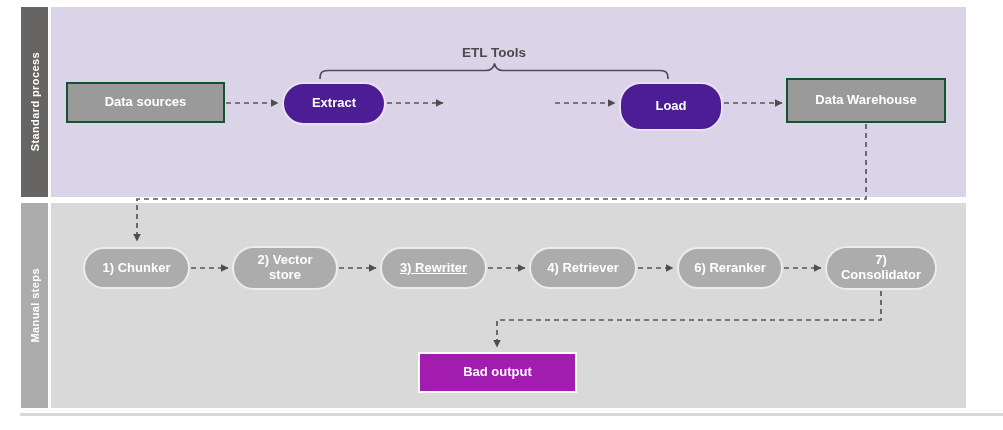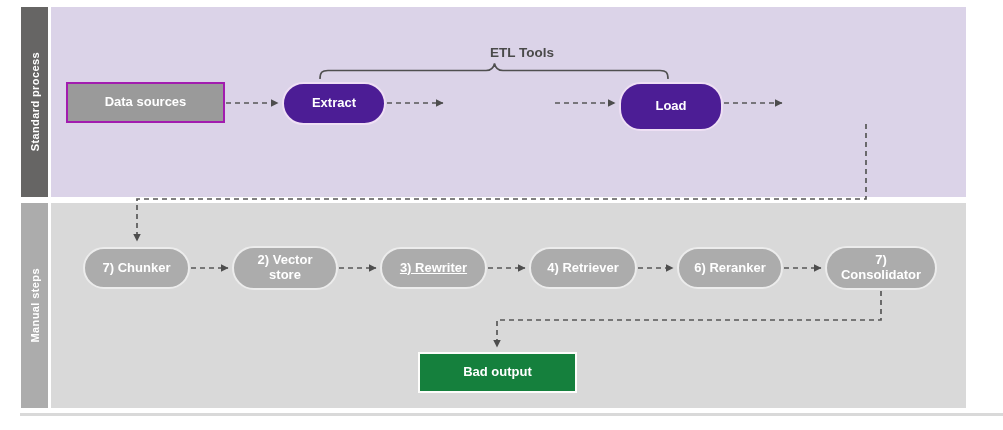--- a/index.html
+++ b/index.html
@@ -32,30 +32,30 @@
 
   
   svg.overlay{position:absolute;left:0;top:0;width:1003px;height:430px;z-index:2;}
   .edge{stroke:#575757;stroke-width:1.7;fill:none;stroke-dasharray:5 4;}
   .brace{stroke:#4f4f4f;stroke-width:1.6;fill:none;}
 
   
   .node{
     position:absolute;z-index:3;display:flex;align-items:center;justify-content:center;
     color:#ffffff;font-weight:bold;font-size:13px;text-align:center;
-    line-height:1.15;box-sizing:border-box;border:2px solid #a21caf;
+    line-height:1.15;box-sizing:border-box;border:2px solid #14532d;
   }
   .rect{background:#9a9a9a;}
   .pill{border-radius:22px;background:#acacac;border-color:#ececec;}
   .pill-pink{background:#4c1d95;border-color:#eedff4;}
-  .yellow{background:#15803d;border-color:#fdfdfb;}
+  .yellow{background:#a21caf;border-color:#fdfdfb;}
 
   .etl-label{
     position:absolute;left:434px;top:45px;width:120px;z-index:3;
-    text-align:right;color:#4a4a4a;font-weight:bold;font-size:13.5px;
+    text-align:center;color:#4a4a4a;font-weight:bold;font-size:13.5px;
   }
 
   #n-data-sources{left:66px;top:82px;width:159px;height:41px;}
   #n-extract{left:282px;top:82px;width:104px;height:43px;}
   #n-transform{left:447px;top:82px;width:107px;height:43px;}
   #n-load{left:619px;top:82px;width:104px;height:49px;}
   #n-data-warehouse{left:786px;top:78px;width:160px;height:45px;}
 
   #n-chunker{left:83px;top:247px;width:107px;height:42px;}
   #n-vector-store{left:232px;top:246px;width:106px;height:44px;padding:0 12px;}
@@ -100,22 +100,23 @@
     <path class="edge" d="M784,268 L821,268" marker-end="url(#arrow)"></path>
     <path class="edge" d="M881,291 L881,320 L497,320 L497,347" marker-end="url(#arrow)"></path>
     <path class="brace" d="M320,79 C320,72.5 322,70.5 328,70.5 L486,70.5 C491,70.5 493.5,68.5 494.5,63.5 C495.5,68.5 498,70.5 503,70.5 L660,70.5 C666,70.5 668,72.5 668,79"></path>
   </svg>
 
   <div class="etl-label">ETL Tools</div>
 
   <div id="n-data-sources" class="node rect">Data sources</div>
   <div id="n-extract" class="node pill pill-pink">Extract</div>
   <div id="n-load" class="node pill pill-pink">Load</div>
+  <div id="n-data-warehouse" class="node rect">Data Warehouse</div>
 
-  <div id="n-chunker" class="node pill">7) Chunker</div>
+  <div id="n-chunker" class="node pill">1) Chunker</div>
   <div id="n-vector-store" class="node pill">2) Vector store</div>
   <div id="n-rewriter" class="node pill">3) Rewriter</div>
   <div id="n-retriever" class="node pill">4) Retriever</div>
   <div id="n-reranker" class="node pill">6) Reranker</div>
   <div id="n-consolidator" class="node pill">7) Consolidator</div>
   <div id="n-bad-output" class="node rect yellow">Bad output</div>
 
 </div>
 
 </body></html>

